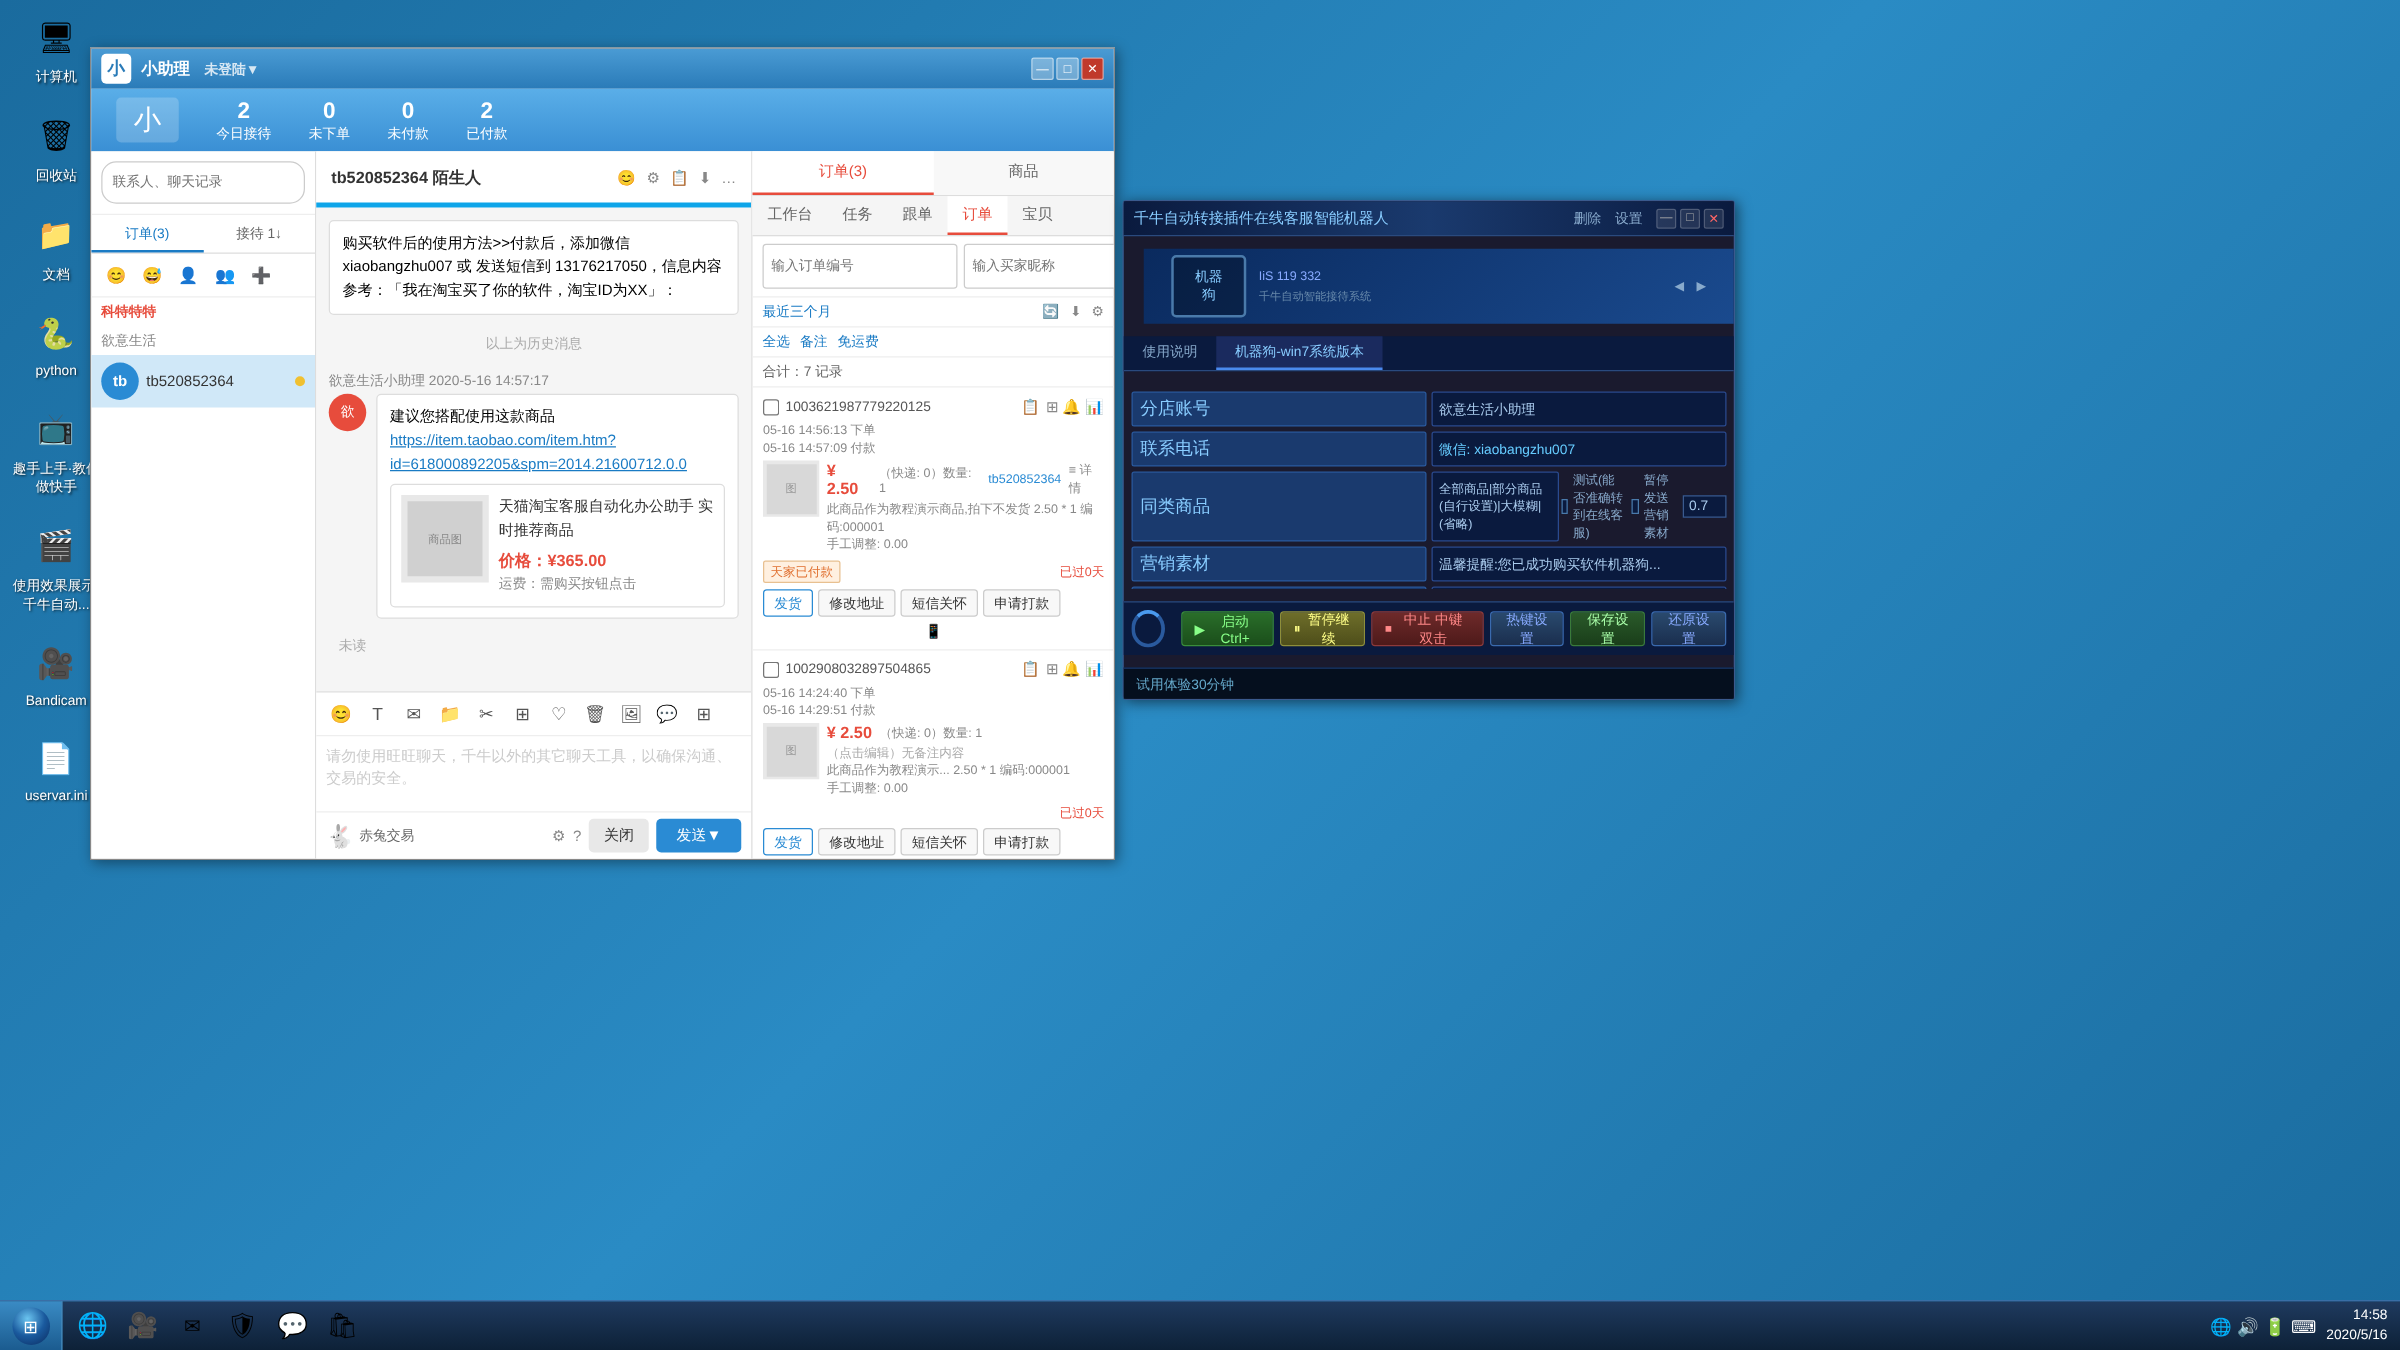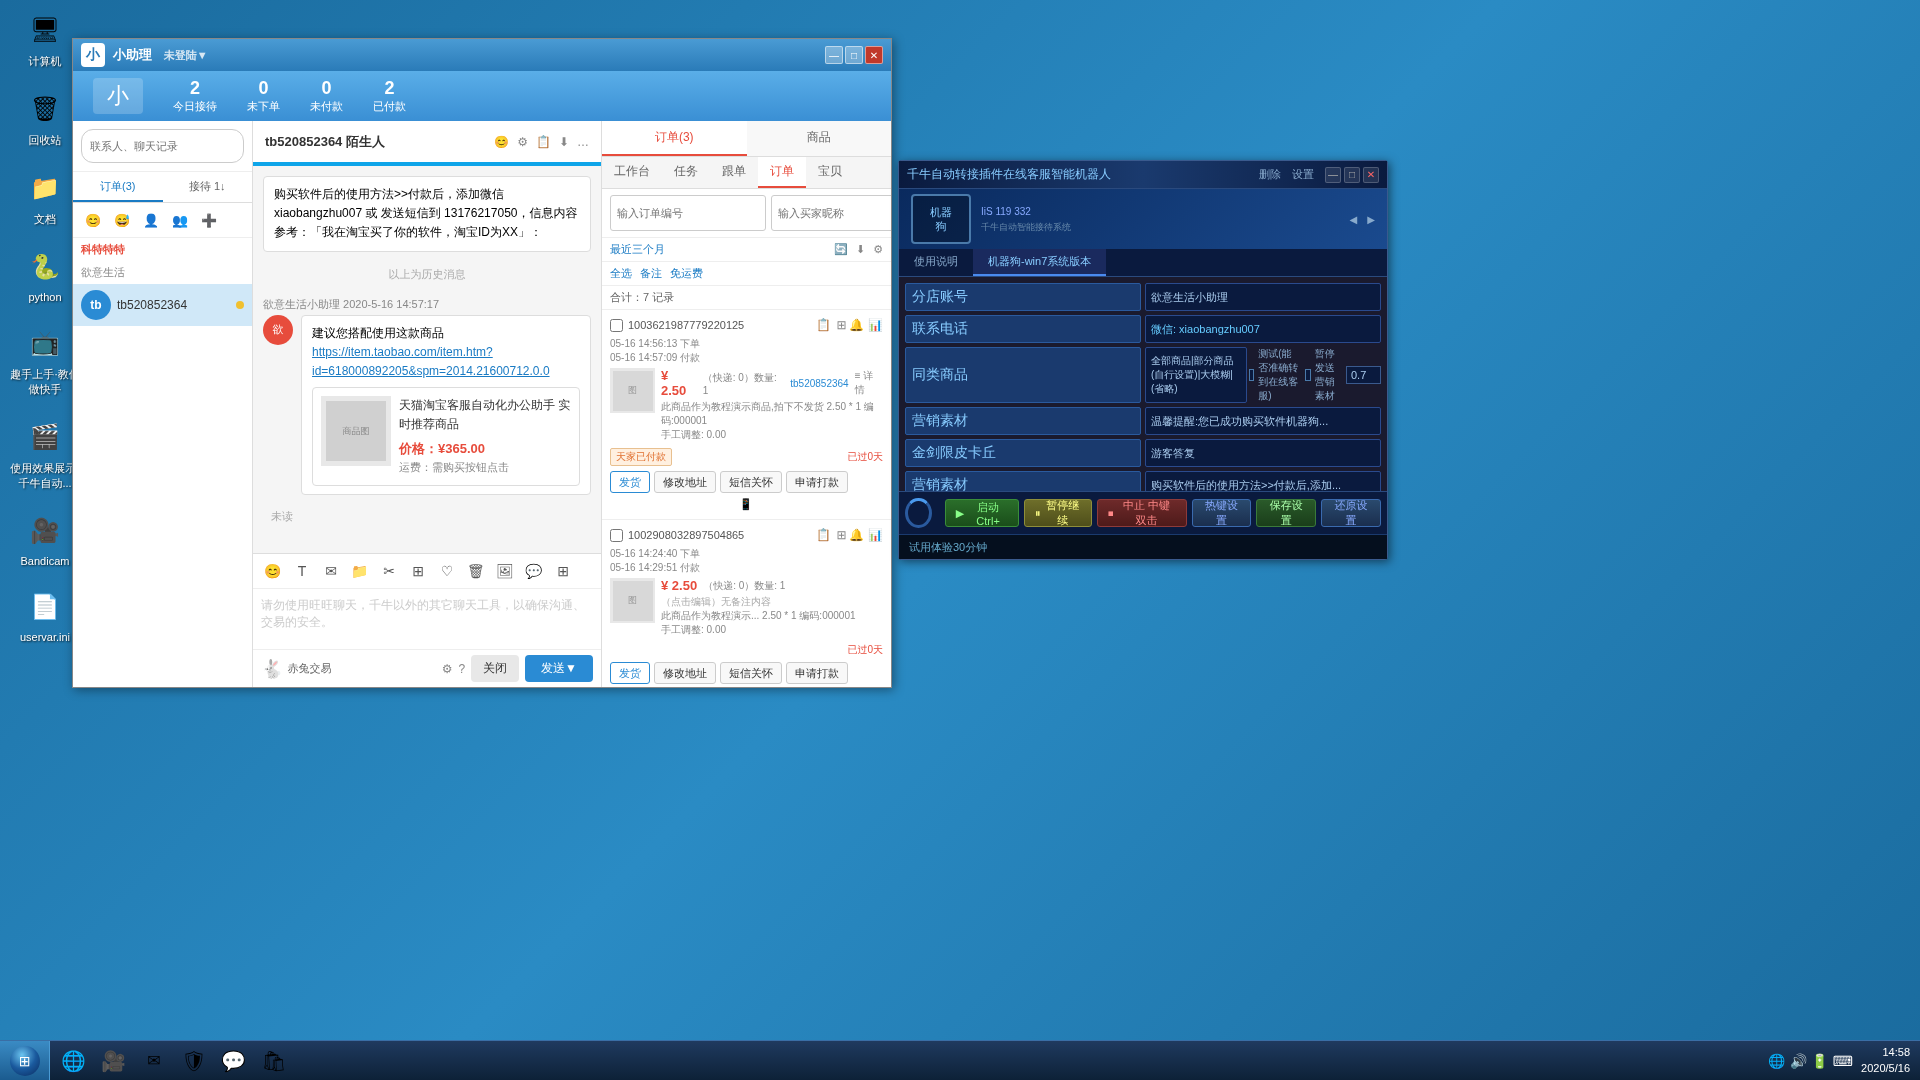--- a/index.html
+++ b/index.html
@@ -626,20 +626,21 @@
       top: 160px;
       width: 490px;
       height: 400px;
       background: #1a1a2e;
       border: 1px solid #3a5a8e;
       box-shadow: 2px 2px 10px rgba(0,0,0,0.5);
       z-index: 200;
       display: flex;
       flex-direction: column;
       border-radius: 3px;
+      gap: 10px;
     }
     .robot-titlebar {
       height: 28px;
       background: linear-gradient(to right, #0a1a3e, #1a3a6e, #0a1a3e);
       display: flex;
       align-items: center;
       padding: 0 8px;
       border-bottom: 1px solid #2a4a7e;
     }
     .robot-title {
@@ -663,22 +664,23 @@
       color: #aaa;
       background: rgba(255,255,255,0.1);
       border: 1px solid rgba(255,255,255,0.2);
     }
     .robot-ctrl-btn.close { color: #ff6666; }
     .robot-header-area {
       height: 60px;
       background: linear-gradient(135deg, #0a2a5e, #1a4a8e);
       display: flex;
       align-items: center;
-      padding: 5px 12px;
+      padding: 5px 22px;
       gap: 10px;
+      margin-left: 16px;
     }
     .robot-header-text {
       color: #88aaff;
       font-size: 10px;
       line-height: 1.6;
     }
     .robot-tabs {
       display: flex;
       background: #0a1a3e;
       border-bottom: 1px solid #2a4a7e;

